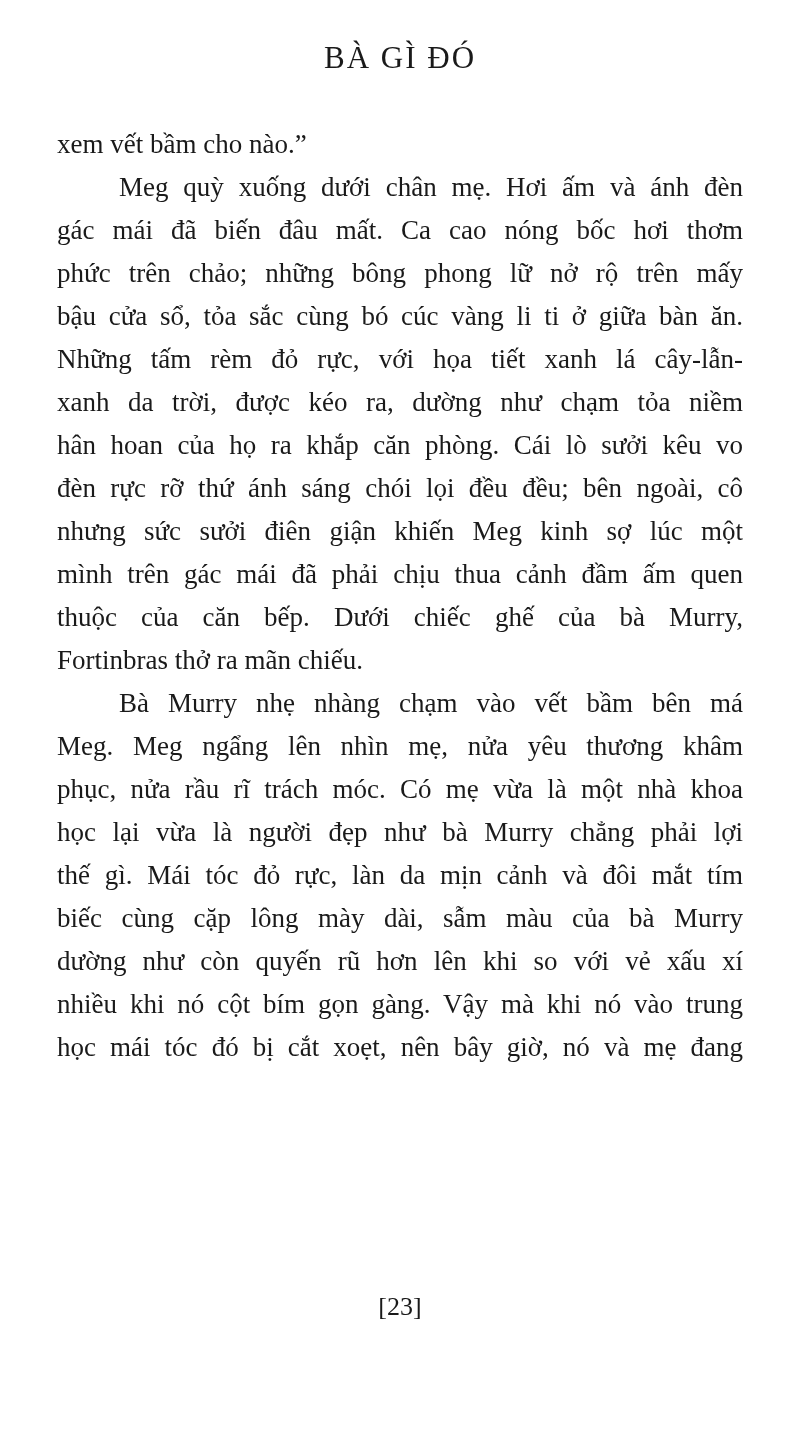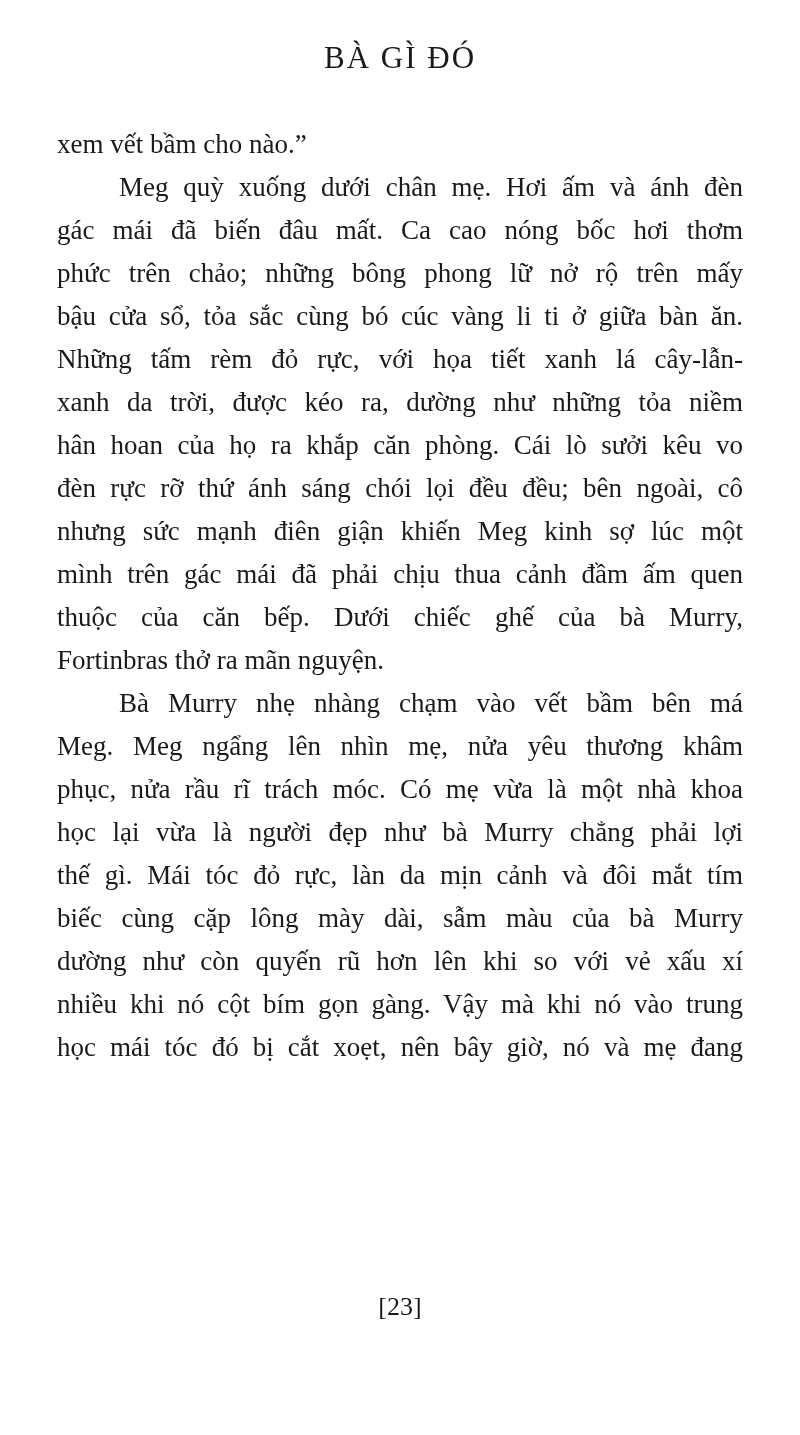--- a/index.html
+++ b/index.html
@@ -59,27 +59,27 @@
   <div class="chapter-title">BÀ GÌ ĐÓ</div>
 
   <div class="page-body">
 
   <div class="line">xem vết bầm cho nào.”</div>
       <div class="line indent just">Meg quỳ xuống dưới chân mẹ. Hơi ấm và ánh đèn</div>
       <div class="line just">gác mái đã biến đâu mất. Ca cao nóng bốc hơi thơm</div>
       <div class="line just">phức trên chảo; những bông phong lữ nở rộ trên mấy</div>
       <div class="line just">bậu cửa sổ, tỏa sắc cùng bó cúc vàng li ti ở giữa bàn ăn.</div>
       <div class="line just">Những tấm rèm đỏ rực, với họa tiết xanh lá cây-lẫn-</div>
-      <div class="line just">xanh da trời, được kéo ra, dường như những tỏa niềm</div>
+      <div class="line just">xanh da trời, được kéo ra, dường như chạm tỏa niềm</div>
       <div class="line just">hân hoan của họ ra khắp căn phòng. Cái lò sưởi kêu vo</div>
       <div class="line just">đèn rực rỡ thứ ánh sáng chói lọi đều đều; bên ngoài, cô</div>
-      <div class="line just">nhưng sức mạnh điên giận khiến Meg kinh sợ lúc một</div>
+      <div class="line just">nhưng sức sưởi điên giận khiến Meg kinh sợ lúc một</div>
       <div class="line just">mình trên gác mái đã phải chịu thua cảnh đầm ấm quen</div>
       <div class="line just">thuộc của căn bếp. Dưới chiếc ghế của bà Murry,</div>
-      <div class="line">Fortinbras thở ra mãn nguyện.</div>
+      <div class="line">Fortinbras thở ra mãn chiếu.</div>
       <div class="line indent just">Bà Murry nhẹ nhàng chạm vào vết bầm bên má</div>
       <div class="line just">Meg. Meg ngẩng lên nhìn mẹ, nửa yêu thương khâm</div>
       <div class="line just">phục, nửa rầu rĩ trách móc. Có mẹ vừa là một nhà khoa</div>
       <div class="line just">học lại vừa là người đẹp như bà Murry chẳng phải lợi</div>
       <div class="line just">thế gì. Mái tóc đỏ rực, làn da mịn cảnh và đôi mắt tím</div>
       <div class="line just">biếc cùng cặp lông mày dài, sẫm màu của bà Murry</div>
       <div class="line just">dường như còn quyến rũ hơn lên khi so với vẻ xấu xí</div>
       <div class="line just">nhiều khi nó cột bím gọn gàng. Vậy mà khi nó vào trung</div>
       <div class="line just">học mái tóc đó bị cắt xoẹt, nên bây giờ, nó và mẹ đang</div>
     </div>

